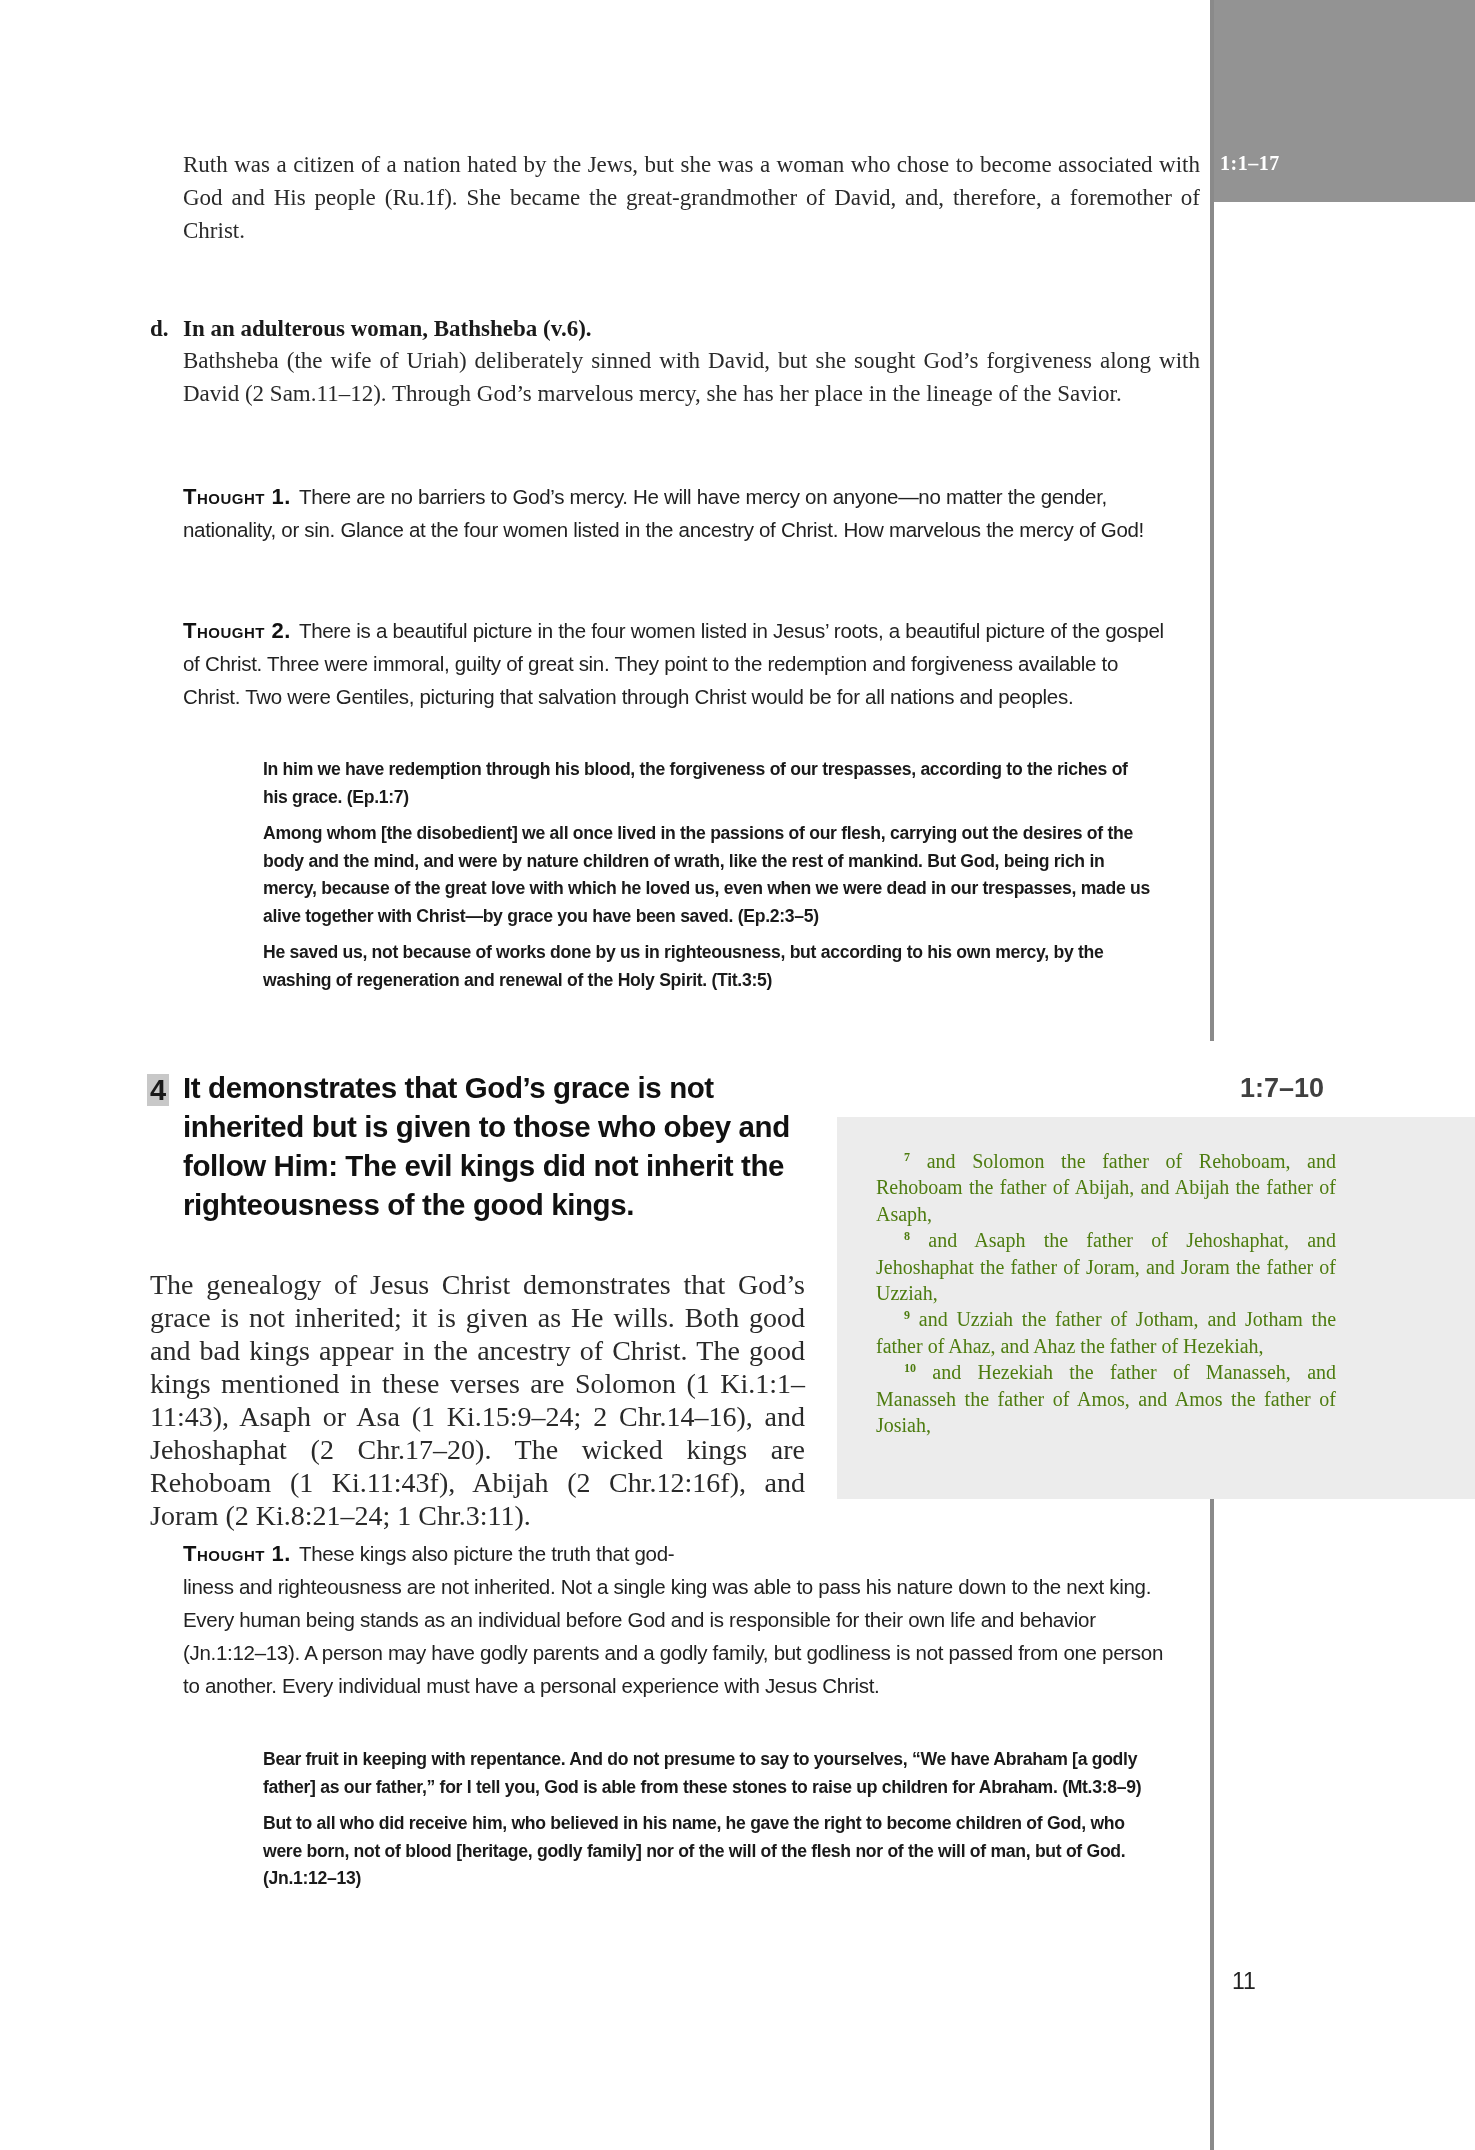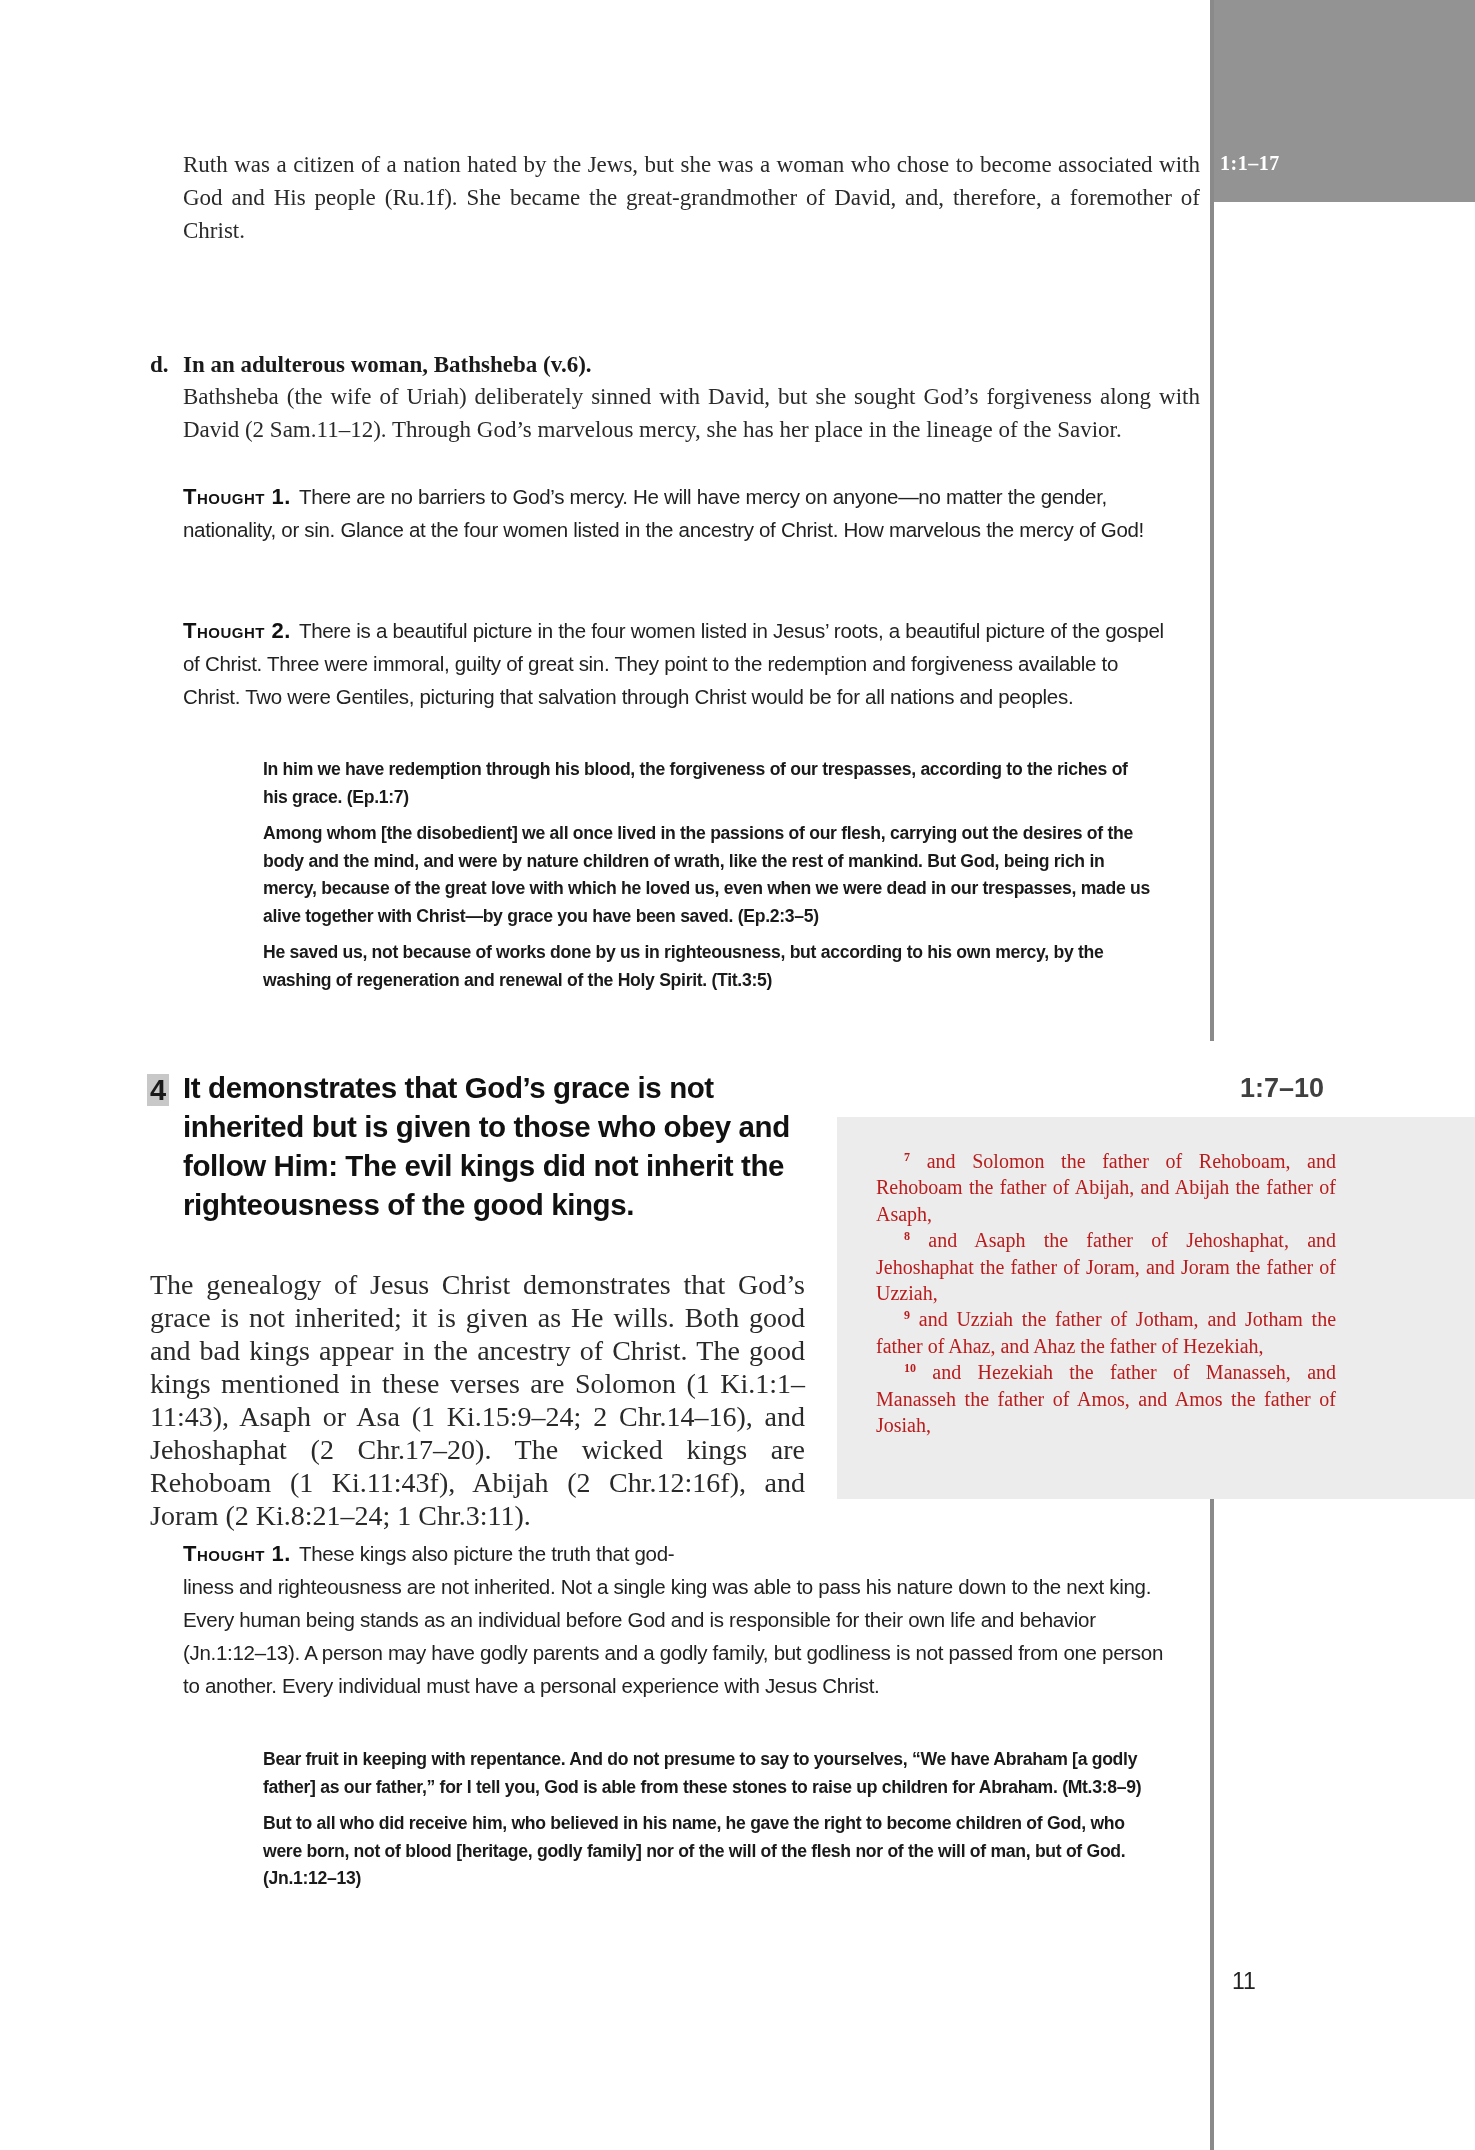--- a/index.html
+++ b/index.html
@@ -21,40 +21,40 @@
     .thought-label { font-weight: bold; font-size: 22px; letter-spacing: 0.5px; margin-right: 8px; color: #111; font-variant: small-caps; }
 
     .quotes { position: absolute; left: 263px; width: 890px; font-family: "Liberation Sans", sans-serif; font-weight: bold; font-size: 17.6px; line-height: 27.5px; color: #1a1a1a; letter-spacing: -0.3px; }
     .quote { margin: 0 0 9px 0; }
 
     
     .num-badge { position: absolute; left: 147px; top: 1074px; width: 22px; height: 32px; background: #c8c8c8; font-family: "Liberation Sans", sans-serif; font-weight: bold; font-size: 29px; line-height: 32px; text-align: center; color: #1a1a1a; }
     .sec-heading { position: absolute; left: 183px; top: 1068px; width: 640px; font-family: "Liberation Sans", sans-serif; font-weight: bold; font-size: 29.5px; line-height: 39px; color: #111; letter-spacing: -0.4px; }
     .ref-label { position: absolute; left: 1240px; top: 1073px; font-family: "Liberation Sans", sans-serif; font-weight: bold; font-size: 27px; color: #404040; }
     .scripture-box { position: absolute; left: 837px; top: 1117px; width: 638px; height: 382px; background: #ececec; }
-    .scripture-text { position: absolute; left: 876px; top: 1148px; width: 460px; font-family: "Liberation Serif", serif; font-size: 20px; line-height: 26.4px; color: #b91c1c; text-align: justify; }
+    .scripture-text { position: absolute; left: 876px; top: 1148px; width: 460px; font-family: "Liberation Serif", serif; font-size: 20px; line-height: 26.4px; color: #4d7c0f; text-align: justify; }
     .verse { text-indent: 28px; }
     .verse sup { font-size: 12px; font-weight: bold; vertical-align: 7px; line-height: 0; }
     .sec-para { position: absolute; left: 150px; top: 1268px; width: 655px; font-family: "Liberation Serif", serif; font-size: 28px; line-height: 33px; color: #2a2a2a; text-align: justify; }
 
     .page-number { position: absolute; left: 1232px; top: 1968px; font-family: "Liberation Sans", sans-serif; font-size: 23px; color: #222; }
   </style>
 </head>
 <body>
 
 <div class="side-tab"></div>
 <div class="side-tab-label">1:1–17</div>
 <div class="rule-top"></div>
 <div class="rule-bottom"></div>
 
 <div class="item" style="top:148px;">
   <div class="item-body">Ruth was a citizen of a nation hated by the Jews, but she was a woman who chose to become associated with God and His people (Ru.1f). She became the great-grandmother of David, and, therefore, a foremother of Christ.</div>
 </div>
 
-<div class="item" style="top:314px;margin-top:36px;">
+<div class="item" style="top:314px;">
   <div class="item-head">
     <span class="letter">d.</span><span>In an adulterous woman, Bathsheba (v.6).</span>
   </div>
   <div class="item-body">Bathsheba (the wife of Uriah) deliberately sinned with David, but she sought God’s forgiveness along with David (2 Sam.11–12). Through God’s marvelous mercy, she has her place in the lineage of the Savior.</div>
 </div>
 
 <div class="thought" style="top:480px;">
   <span class="thought-label">Thought 1.</span><span>There are no barriers to God’s mercy. He will have mercy on anyone—no matter the gender, nationality, or sin. Glance at the four women listed in the ancestry of Christ. How marvelous the mercy of God!</span>
 </div>
 <div class="thought" style="top:614px;">

